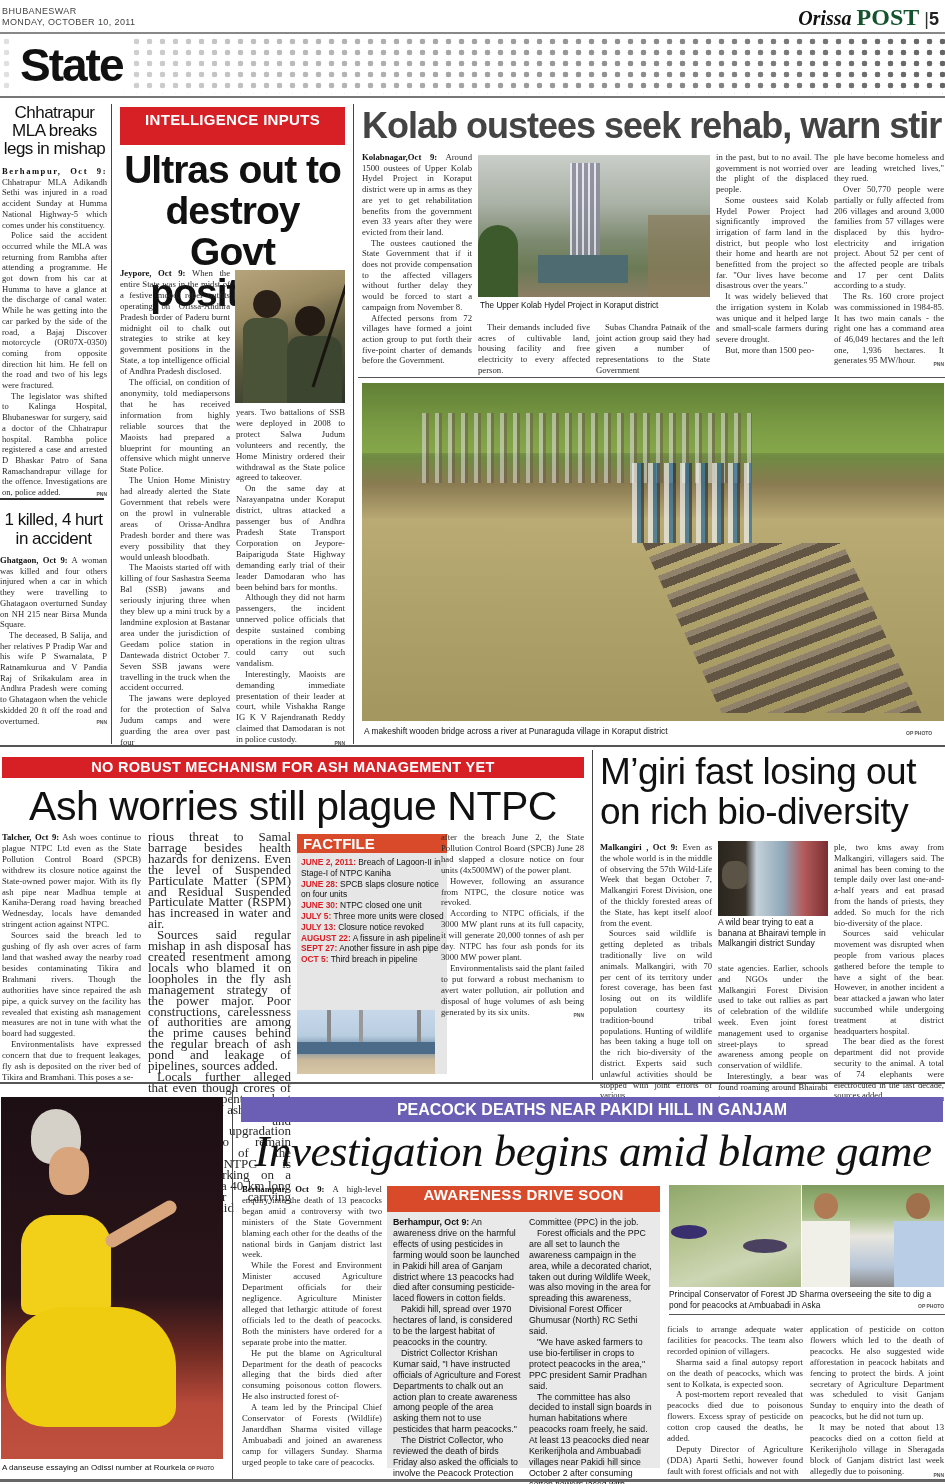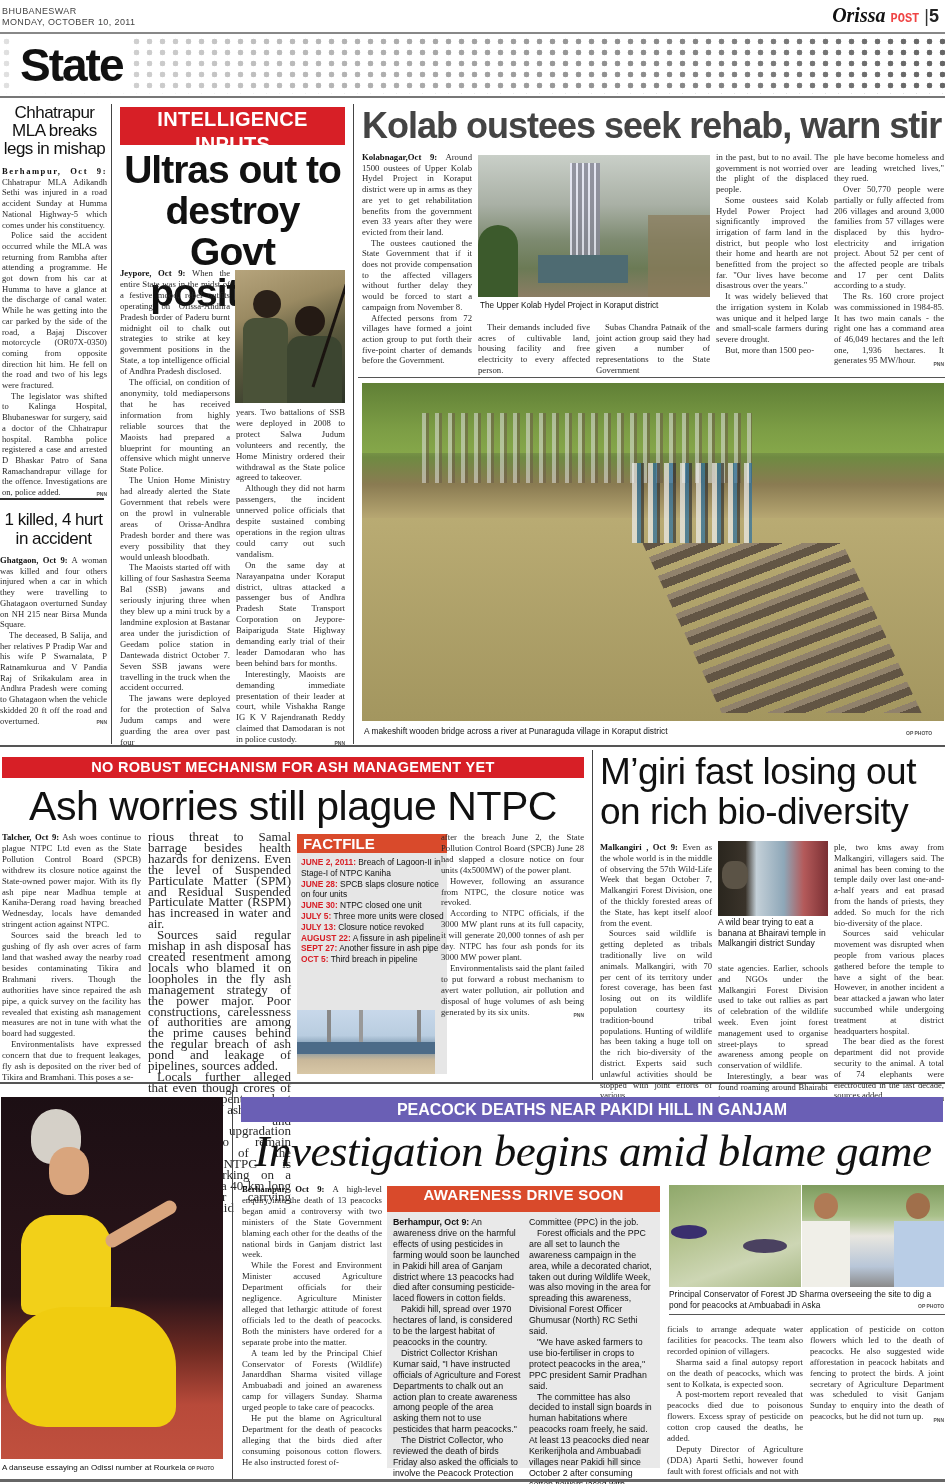--- a/index.html
+++ b/index.html
@@ -18,21 +18,21 @@
 .col{position:absolute}
 .photo{position:absolute;overflow:hidden}
 </style>
 </head>
 <body>
 
 <div class="abs sans" style="left:2px;top:6px;font-size:9px;color:#444;letter-spacing:0.4px">BHUBANESWAR</div>
 <div class="abs sans" style="left:2px;top:17px;font-size:9px;color:#444;letter-spacing:0.4px">MONDAY, OCTOBER 10, 2011</div>
 <div class="abs" style="right:6px;top:4px;font-size:20px;white-space:nowrap">
   <span style="font-family:'Liberation Serif',serif;font-style:italic;font-weight:bold;color:#111">Orissa</span>
-  <span style="font-family:Liberation Mono, monospace;font-weight:bold;color:#ef4444;font-size:12px">POST</span>
+  <span style="font-family:Liberation Serif, serif;font-weight:bold;color:#14532d;font-size:24px">POST</span>
   <span style="font-family:'Liberation Sans',sans-serif;color:#333;font-size:18px">|</span><span style="font-family:'Liberation Sans',sans-serif;font-weight:bold;color:#222;font-size:18px">5</span>
 </div>
 <div class="hrule" style="left:0;top:32px;width:945px;height:2px;background:#888"></div>
 <div class="abs" style="left:0;top:36px;width:945px;height:58px;background-image:radial-gradient(circle,#666 32%,transparent 36%);background-size:13px 11px;-webkit-mask-image:linear-gradient(to right,rgba(0,0,0,0.25),#000);mask-image:linear-gradient(to right,rgba(0,0,0,0.2),#000)"></div>
 <div class="abs sans" style="left:14px;top:38px;font-size:46px;font-weight:bold;color:#111;letter-spacing:-2px;background:#fff;padding:0 6px;line-height:54px">State</div>
 <div class="hrule" style="left:0;top:96px;width:945px;height:2px;background:#777"></div>
 
 <div class="col" style="left:2px;top:104px;width:105px">
   <div class="sans" style="font-size:17px;line-height:18px;text-align:center;color:#111;letter-spacing:-0.5px">Chhatrapur MLA breaks legs in mishap</div>
   <div class="txt" style="margin-top:8px;font-size:8.6px;line-height:10.7px">
@@ -49,41 +49,41 @@
   <div class="txt" style="margin-top:7px;font-size:8.6px;line-height:10.7px">
     <p class="first"><span class="dl">Ghatgaon, Oct 9:</span> <span>A woman was killed and four others injured when a car in which they were travelling to Ghatagaon overturned Sunday on NH 215 near Birsa Munda Square.</span></p>
     <p>The deceased, B Salija, and her relatives P Pradip War and his wife P Swarnalata, P Ratnamkurua and V Pandia Raj of Srikakulam area in Andhra Pradesh were coming to Ghatagaon when the vehicle skidded 20 ft off the road and overturned.</p>
   </div>
   <div class="credit" style="text-align:right;margin-top:-7px">PNN</div>
 </div>
 
 <div class="vrule" style="left:111px;top:104px;height:640px"></div>
 
 <div class="col" style="left:120px;top:107px;width:225px">
-  <div class="kicker" style="font-size:20px;line-height:25px;height:38px">INTELLIGENCE INPUTS</div>
+  <div class="kicker" style="font-size:15px;line-height:25px;height:38px">INTELLIGENCE INPUTS</div>
   <div class="sans" style="font-size:39px;line-height:41px;font-weight:bold;text-align:center;color:#111;letter-spacing:-1px;margin-top:4px;padding:0 4px">Ultras out to destroy Govt positions</div>
 </div>
 <div class="col txt" style="left:120px;top:268px;width:110px;font-size:8.7px;line-height:10.9px">
   <p class="first"><span class="dl">Jeypore, Oct 9:</span> <span>When the entire State was in the midst of a festive mood, rebel outfits operating on Orissa-Andhra Pradesh border of Paderu burnt midnight oil to chalk out strategies to strike at key government positions in the State, a top intelligence official of Andhra Pradesh disclosed.</span></p>
   <p>The official, on condition of anonymity, told mediapersons that he has received information from highly reliable sources that the Maoists had prepared a blueprint for mounting an offensive which might unnerve State Police.</p>
   <p>The Union Home Ministry had already alerted the State Government that rebels were on the prowl in vulnerable areas of Orissa-Andhra Pradesh border and there was every possibility that they would unleash bloodbath.</p>
   <p>The Maoists started off with killing of four Sashastra Seema Bal (SSB) jawans and seriously injuring three when they blew up a mini truck by a landmine explosion at Bastanar area under the jurisdiction of Geedam police station in Dantewada district October 7. Seven SSB jawans were travelling in the truck when the accident occurred.</p>
   <p>The jawans were deployed for the protection of Salva Judum camps and were guarding the area over past four</p>
 </div>
 <div class="photo" style="left:235px;top:270px;width:110px;height:133px;background:linear-gradient(160deg,#b6a47c 0%,#9a8a62 30%,#5d5a3e 55%,#3f4431 80%,#2d3326 100%)">
   <div style="position:absolute;left:18px;top:20px;width:28px;height:28px;border-radius:50%;background:#2a2018"></div>
   <div style="position:absolute;left:60px;top:36px;width:30px;height:30px;border-radius:50%;background:#241a14"></div>
   <div style="position:absolute;left:8px;top:48px;width:45px;height:90px;background:#4a5238;border-radius:12px 12px 0 0"></div>
   <div style="position:absolute;left:52px;top:66px;width:55px;height:80px;background:#3c4530;border-radius:14px 14px 0 0"></div>
   <div style="position:absolute;left:95px;top:0;width:3px;height:120px;background:#1a1410;transform:rotate(18deg)"></div>
 </div>
 <div class="col txt" style="left:236px;top:407px;width:109px;font-size:8.7px;line-height:10.9px">
   <p class="first">years. Two battalions of SSB were deployed in 2008 to protect Salwa Judum volunteers and recently, the Home Ministry ordered their withdrawal as the State police agreed to takeover.</p>
+  <p>On the same day at Narayanpatna under Koraput district, ultras attacked a passenger bus of Andhra Pradesh State Transport Corporation on Jeypore-Baipariguda State Highway demanding early trial of their leader Damodaran who has been behind bars for months.</p>
   <p>Although they did not harm passengers, the incident unnerved police officials that despite sustained combing operations in the region ultras could carry out such vandalism.</p>
-  <p>On the same day at Narayanpatna under Koraput district, ultras attacked a passenger bus of Andhra Pradesh State Transport Corporation on Jeypore-Baipariguda State Highway demanding early trial of their leader Damodaran who has been behind bars for months.</p>
   <p>Interestingly, Maoists are demanding immediate presentation of their leader at court, while Vishakha Range IG K V Rajendranath Reddy claimed that Damodaran is not in police custody.</p>
   <div class="credit" style="text-align:right;margin-top:-7px">PNN</div>
 </div>
 
 <div class="vrule" style="left:353px;top:104px;height:640px"></div>
 
 <div class="abs sans" style="left:362px;top:104px;width:580px;font-size:36px;line-height:44px;font-weight:bold;color:#444;letter-spacing:-1px;white-space:nowrap">Kolab oustees seek rehab, warn stir</div>
 <div class="col txt" style="left:362px;top:152px;width:110px;font-size:8.7px;line-height:10.7px">
   <p class="first"><span class="dl">Kolabnagar,Oct 9:</span> <span>Around 1500 oustees of Upper Kolab Hydel Project in Koraput district were up in arms as they are yet to get rehabilitation benefits from the government even 33 years after they were evicted from their land.</span></p>
   <p>The oustees cautioned the State Government that if it does not provide compensation to the affected villagers without further delay they would be forced to start a campaign from November 8.</p>
@@ -202,22 +202,22 @@
 </div>
 <div class="caption" style="position:absolute;left:2px;top:1462px;width:230px;font-size:8px;white-space:nowrap">
   <span>A danseuse essaying  an Odissi number at Rourkela</span> <span class="credit">OP PHOTO</span>
 </div>
 
 <div class="abs sans" style="left:241px;top:1097px;width:702px;height:25px;background:#6a5fb5;color:#fff;font-weight:bold;text-align:center;font-size:16px;line-height:25px">PEACOCK DEATHS NEAR PAKIDI HILL IN GANJAM</div>
 <div class="abs" style="left:241px;top:1122px;width:704px;text-align:center;font-family:'Liberation Serif',serif;font-style:italic;font-size:45px;line-height:58px;color:#111;letter-spacing:-0.5px;white-space:nowrap">Investigation begins amid blame game</div>
 <div class="col txt" style="left:242px;top:1184px;width:140px;font-size:8.7px;line-height:10.9px">
   <p class="first"><span class="dl">Berhampur, Oct 9:</span> <span>A high-level enquiry into the death of 13 peacocks began amid  a controversy with two ministers of the State Government blaming each other for the deaths of the national birds in Ganjam district last week.</span></p>
   <p>While the Forest and Environment Minister accused Agriculture Department officials for their negligence. Agriculture Minister alleged that lethargic attitude of forest officials led to the death of peacocks. Both the ministers have ordered for a separate probe into the matter.</p>
+  <p>He put the blame on Agricultural Department for the death of peacocks alleging that the birds died after consuming poisonous cotton flowers. He also instructed forest of-</p>
   <p>A team led by the Principal Chief Conservator of Forests (Wildlife) Janarddhan Sharma visited village Ambuabadi and joined an awareness camp for villagers Sunday. Sharma urged people to take care of peacocks.</p>
-  <p>He put the blame on Agricultural Department for the death of peacocks alleging that the birds died after consuming poisonous cotton flowers. He also instructed forest of-</p>
 </div>
 
 <div class="col" style="left:387px;top:1186px;width:273px;height:282px;background:#e9e9e9">
   <div class="kicker" style="background:#d94a2b;font-size:15px;line-height:18px;height:26px">AWARENESS DRIVE SOON</div>
   <div class="sans" style="display:flex;gap:8px;padding:5px 4px 0 6px;font-size:8.8px;line-height:10.9px;color:#111">
     <div style="width:128px">
       <div><span style="font-weight:bold">Berhampur, Oct 9:</span> <span>An awareness drive on the harmful effects of using pesticides in farming would soon be launched in Pakidi hill area of Ganjam district where 13 peacocks had died after consuming pesticide-laced flowers in cotton fields.</span></div>
       <div style="text-indent:8px">Pakidi hill, spread over 1970 hectares of land, is considered to be the largest habitat of peacocks in the country.</div>
       <div style="text-indent:8px">District Collector Krishan Kumar said, "I have instructed officials of Agriculture and Forest Departments to chalk out an action plan to create awareness among people of the area asking them not to use pesticides that harm peacocks."</div>
       <div style="text-indent:8px">The District Collector, who reviewed the death of birds Friday also asked the officials to involve the Peacock Protection</div>
@@ -246,16 +246,17 @@
 <div class="credit" style="position:absolute;left:918px;top:1303px">OP PHOTO</div>
 <div class="hrule" style="left:669px;top:1314px;width:276px;height:1px;background:#555"></div>
 <div class="col txt" style="left:667px;top:1324px;width:136px;font-size:8.7px;line-height:10.9px">
   <p class="first">ficials to arrange adequate water facilities for peacocks. The team also recorded opinion of villagers.</p>
   <p>Sharma said a final autopsy report on the death of peacocks, which was sent to Kolkata, is expected soon.</p>
   <p>A post-mortem report revealed that peacocks died due to poisonous flowers. Excess spray of pesticide on cotton crop caused the deaths, he added.</p>
   <p>Deputy Director of Agriculture (DDA) Aparti Sethi, however found fault with forest officials and not with</p>
 </div>
 <div class="col txt" style="left:810px;top:1324px;width:134px;font-size:8.7px;line-height:10.9px">
   <p class="first">application of pesticide on cotton flowers which led to the death of peacocks. He also suggested wide afforestation in peacock habitats and fencing to protect the birds. A joint secretary of Agriculture Department was scheduled to visit Ganjam Sunday to enquiry into the death of peacocks, but he did not turn up.</p>
+  <p>It may be noted that about 13 peacocks died on a cotton field at Kerikerijholo village in Sheragada block of Ganjam district last week allegedly due to poisoning.</p>
   <div class="credit" style="text-align:right;margin-top:-7px">PNN</div>
 </div>
 
 <div class="hrule" style="left:0;top:1479px;width:945px;height:3px;background:#666"></div>
 
 </body></html>

